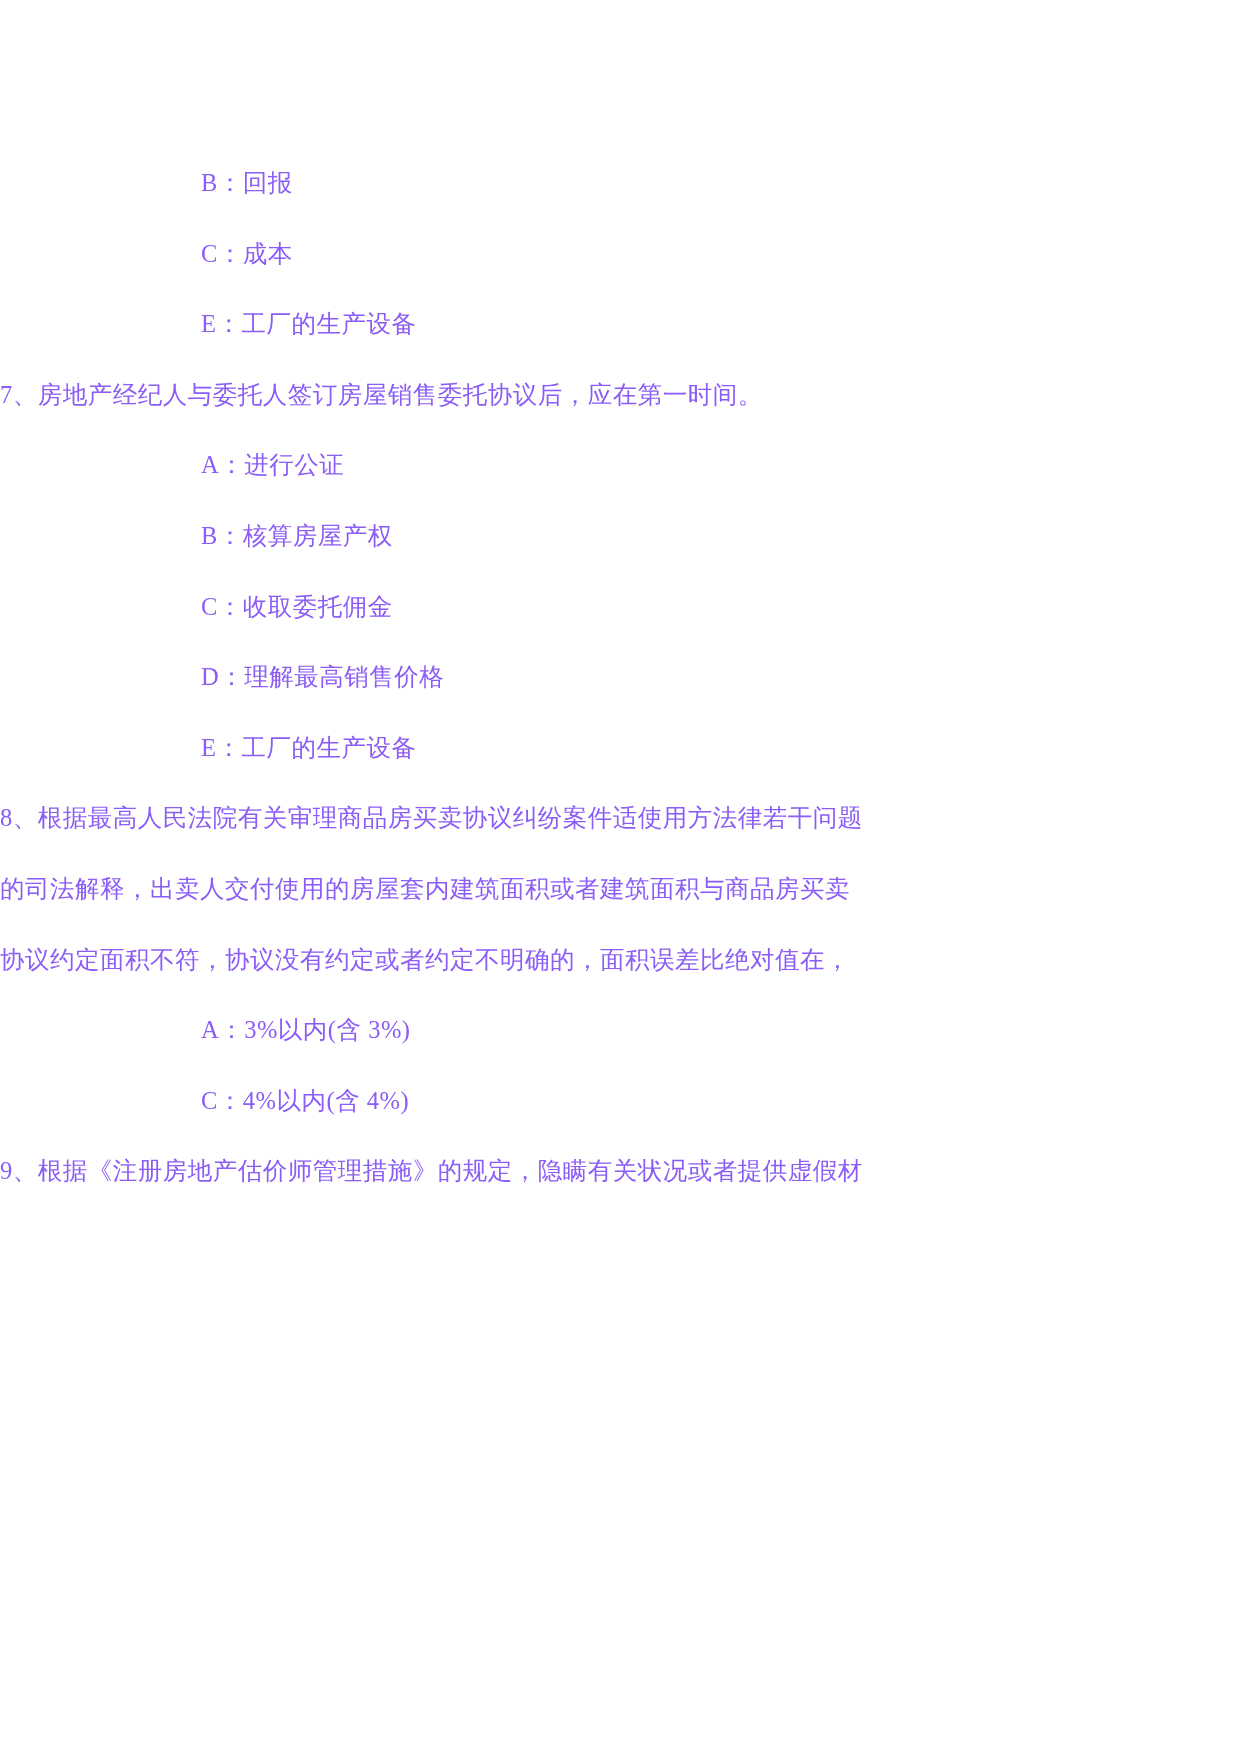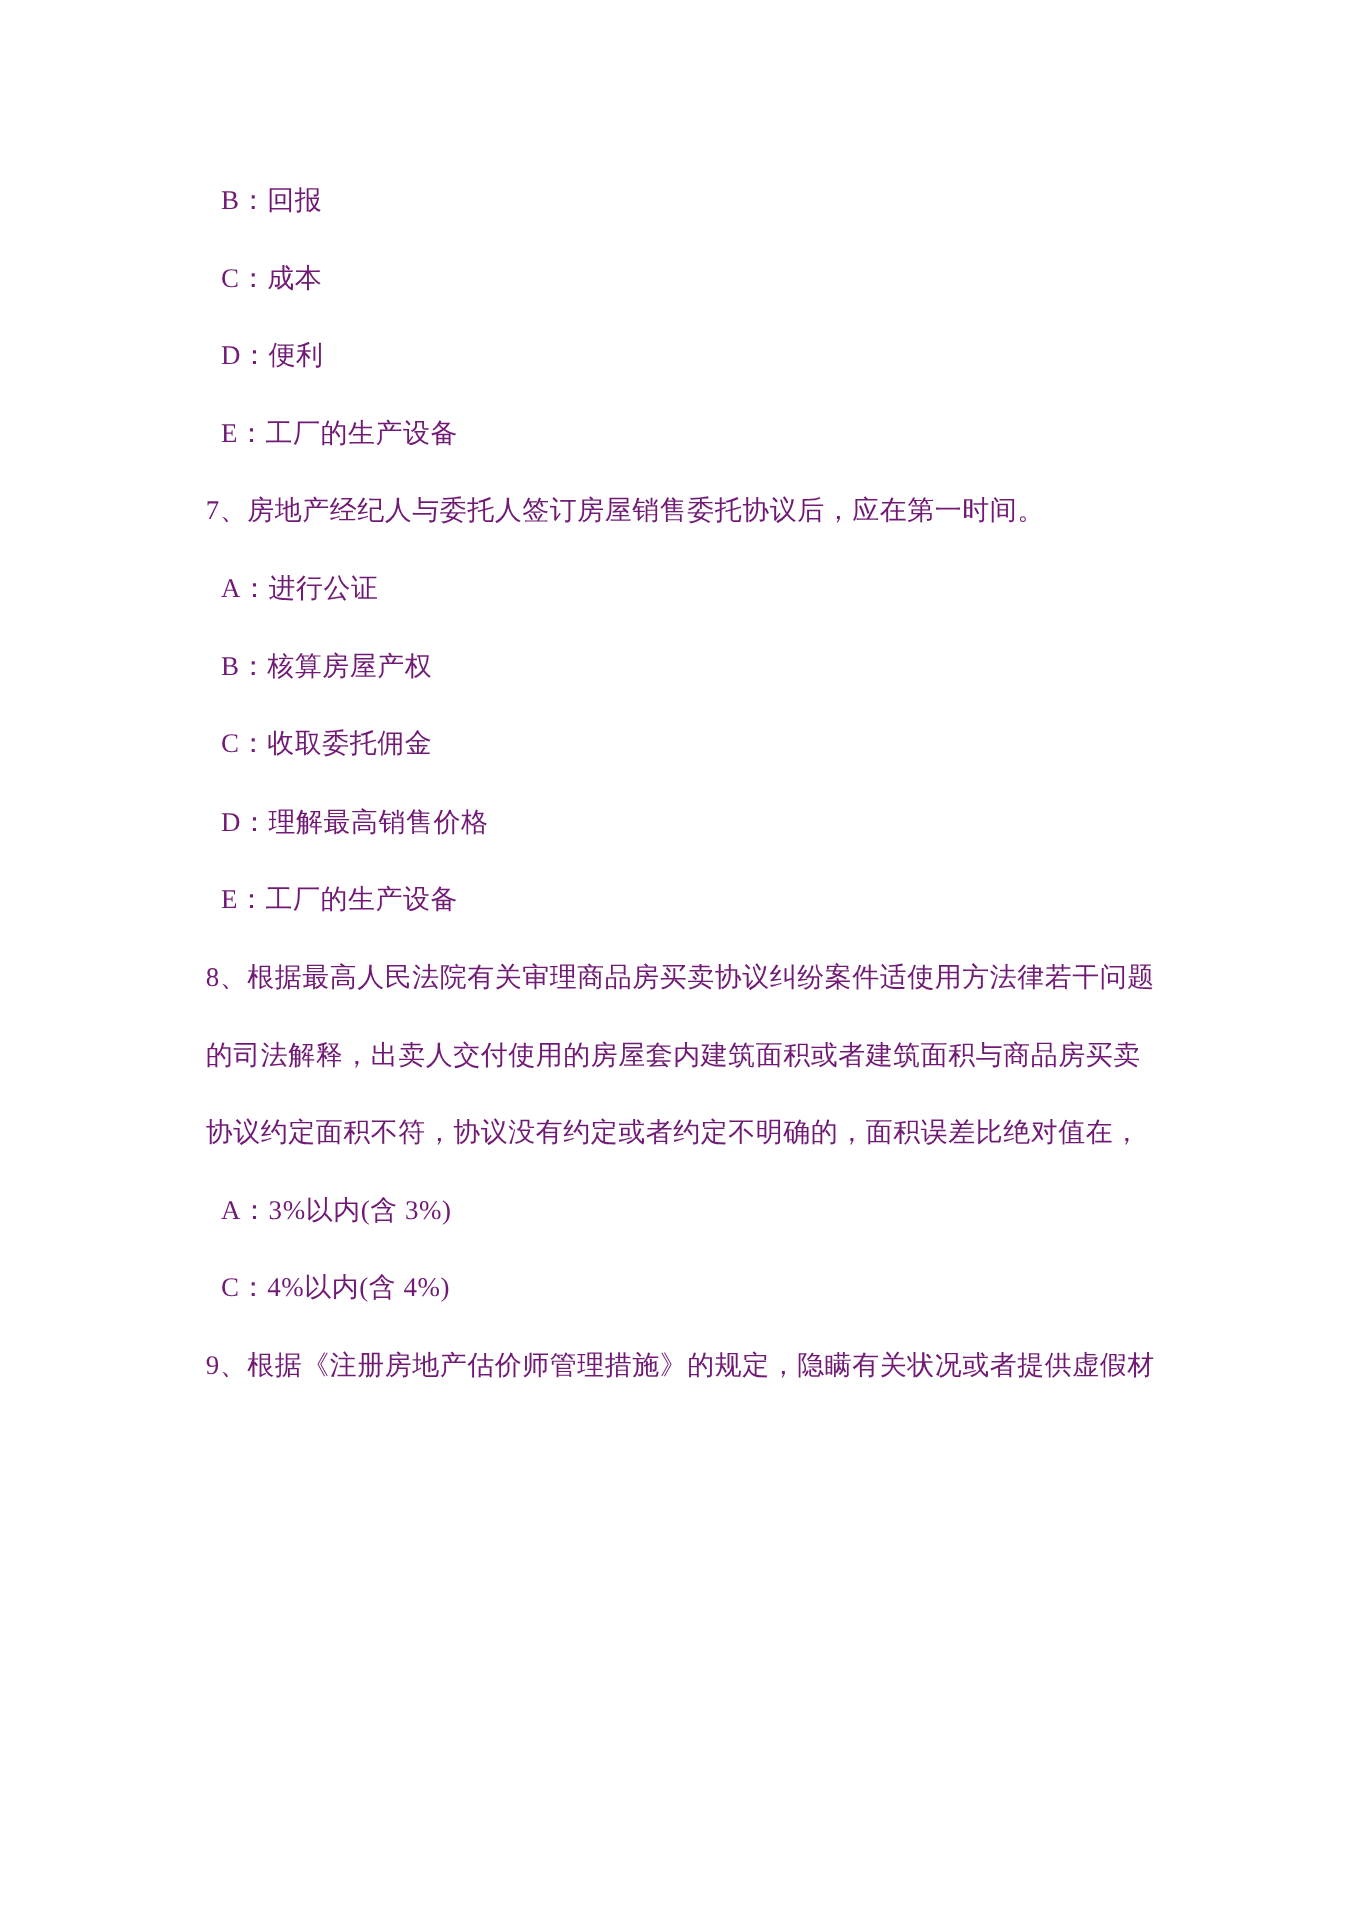--- a/index.html
+++ b/index.html
@@ -19,34 +19,33 @@
     position: absolute;
     top: 148px;
     left: 0;
     width: 1240px;
   }
   .line {
     height: 70.6px;
     line-height: 70.6px;
     font-size: 24.5px;
     white-space: nowrap;
-    color: #701a75;
+    color: #8b5cf6;
     letter-spacing: 0.5px;
   }
-  .q   { margin-left: 187px; }  
+  .q   { }  
   .opt { margin-left: 201px; }  
 </style>
 </head>
 <body>
 
 <div class="page">
   <div class="textblock">
     <div class="line opt">B：回报</div>
     <div class="line opt">C：成本</div>
-    <div class="line opt">D：便利</div>
     <div class="line opt">E：工厂的生产设备</div>
     <div class="line q">7、房地产经纪人与委托人签订房屋销售委托协议后，应在第一时间。</div>
     <div class="line opt">A：进行公证</div>
     <div class="line opt">B：核算房屋产权</div>
     <div class="line opt">C：收取委托佣金</div>
     <div class="line opt">D：理解最高销售价格</div>
     <div class="line opt">E：工厂的生产设备</div>
     <div class="line q">8、根据最高人民法院有关审理商品房买卖协议纠纷案件适使用方法律若干问题</div>
     <div class="line q">的司法解释，出卖人交付使用的房屋套内建筑面积或者建筑面积与商品房买卖</div>
     <div class="line q">协议约定面积不符，协议没有约定或者约定不明确的，面积误差比绝对值在，</div>

